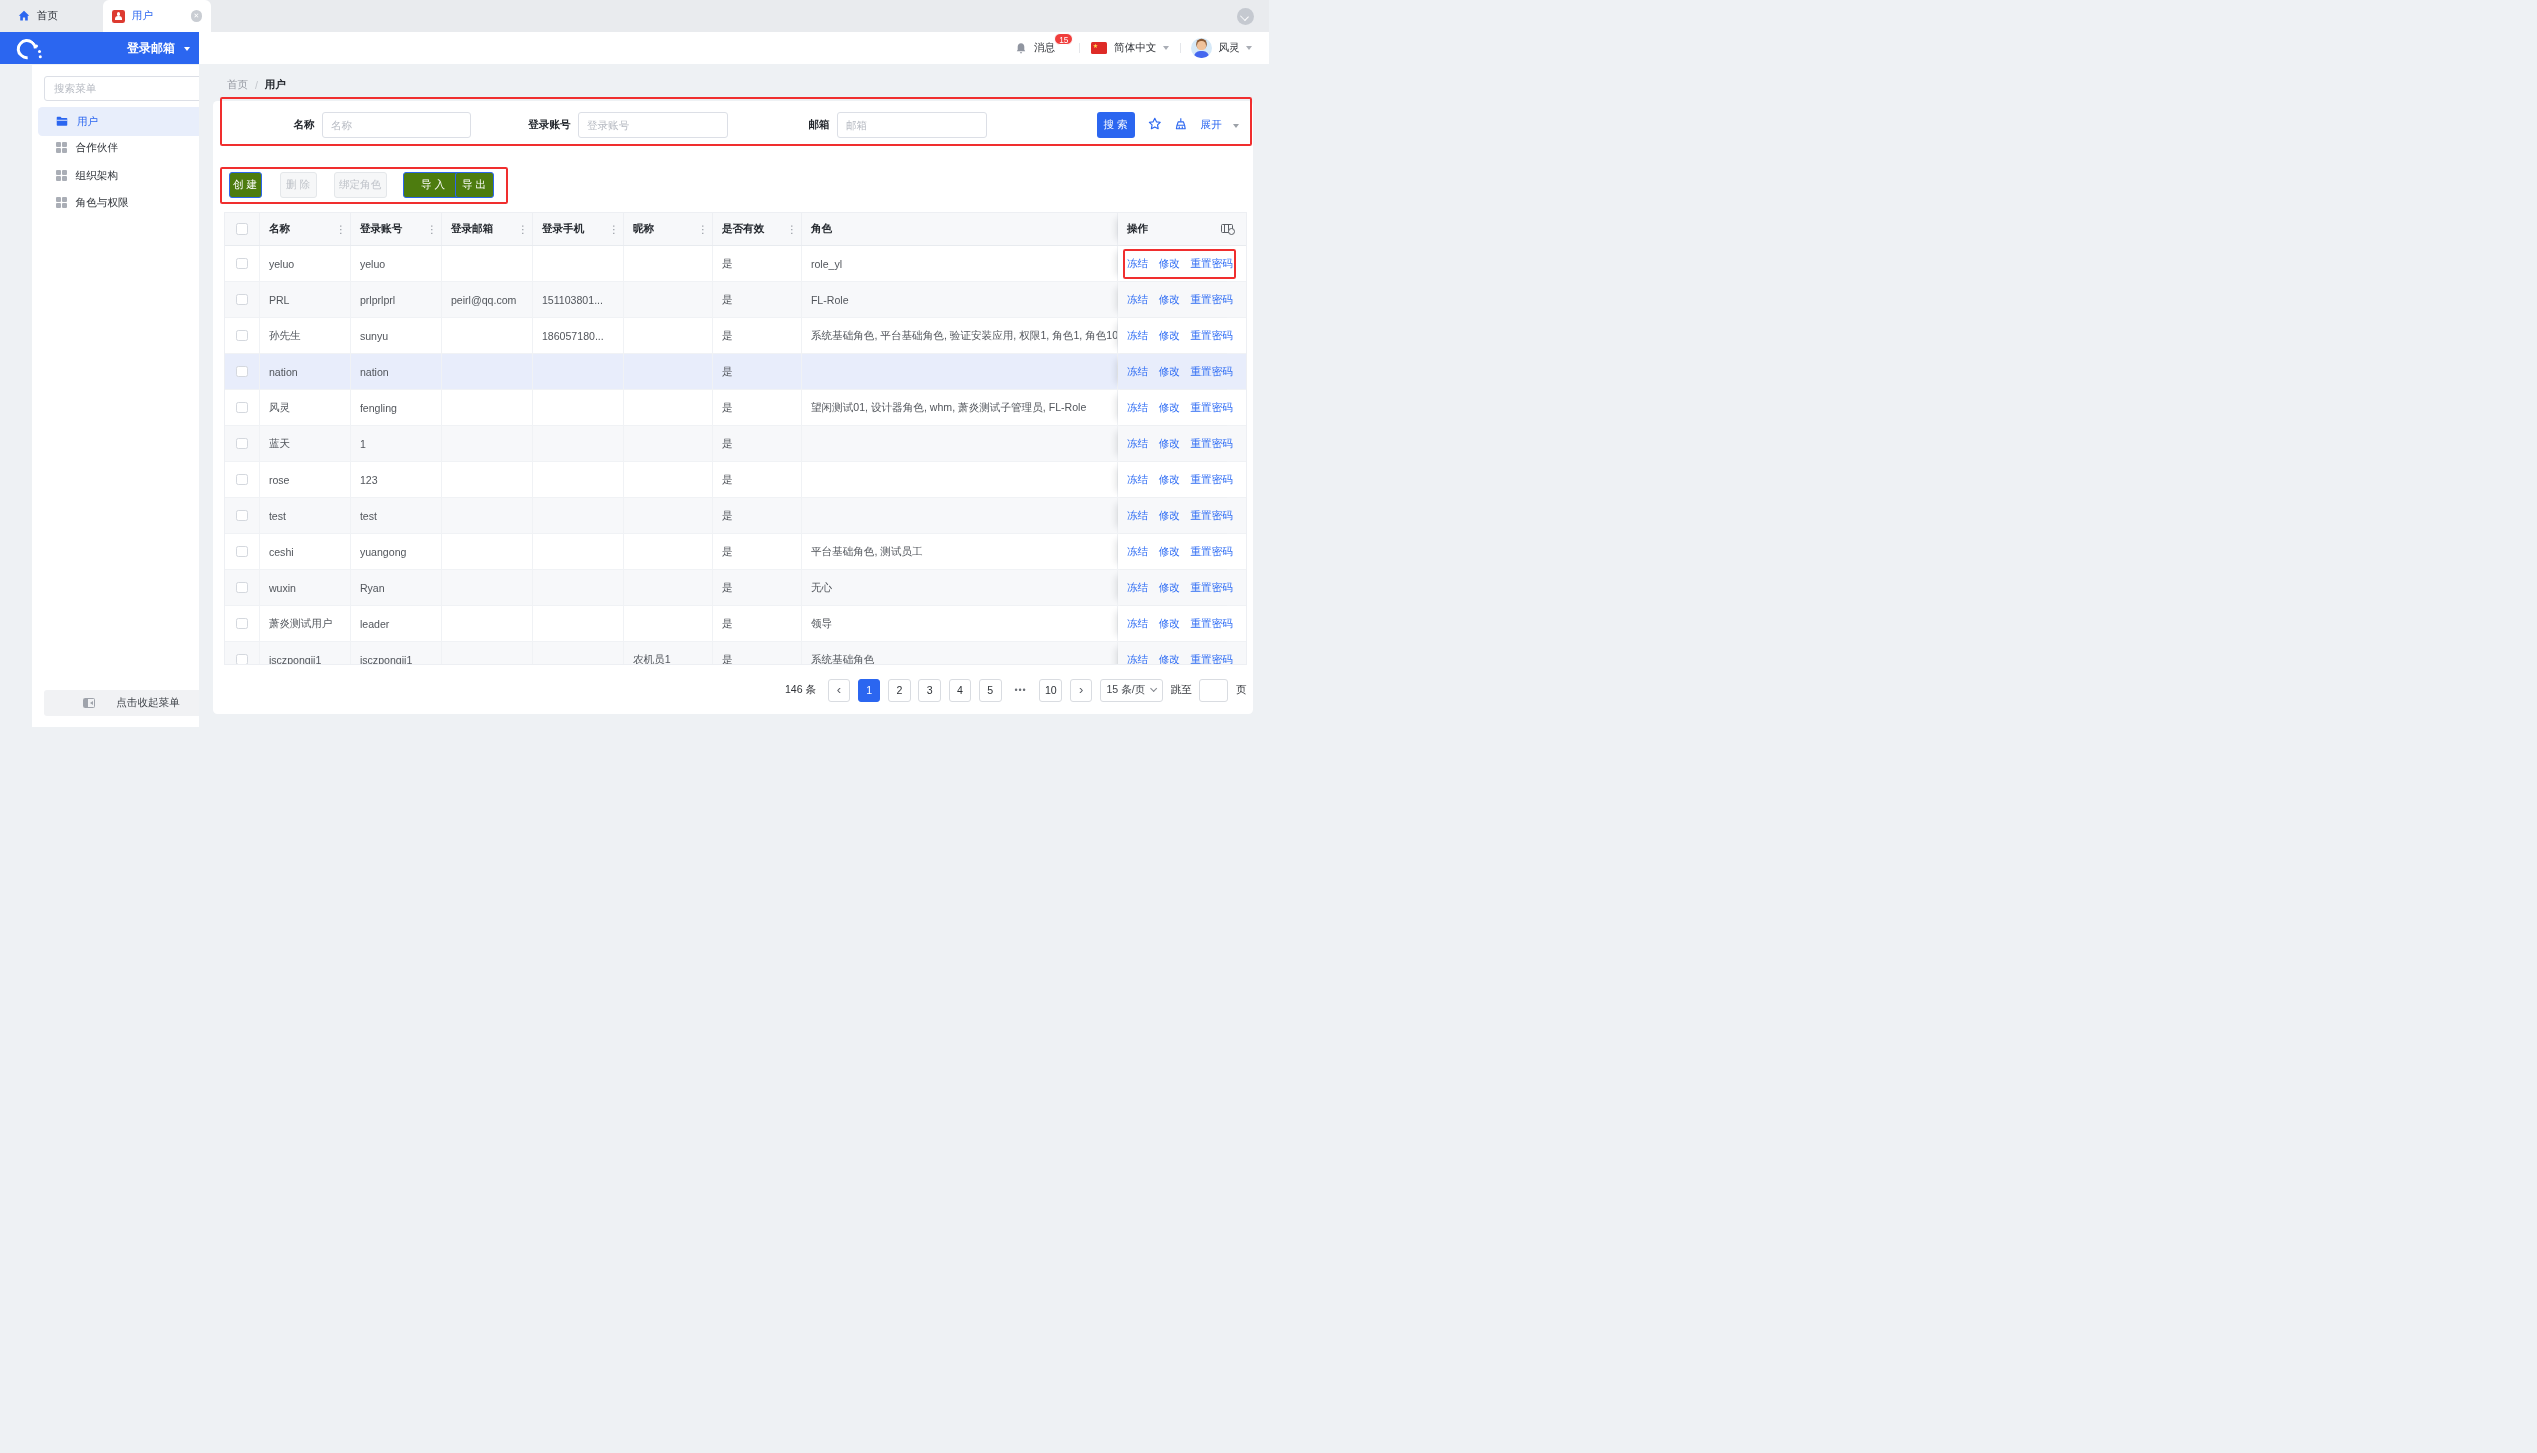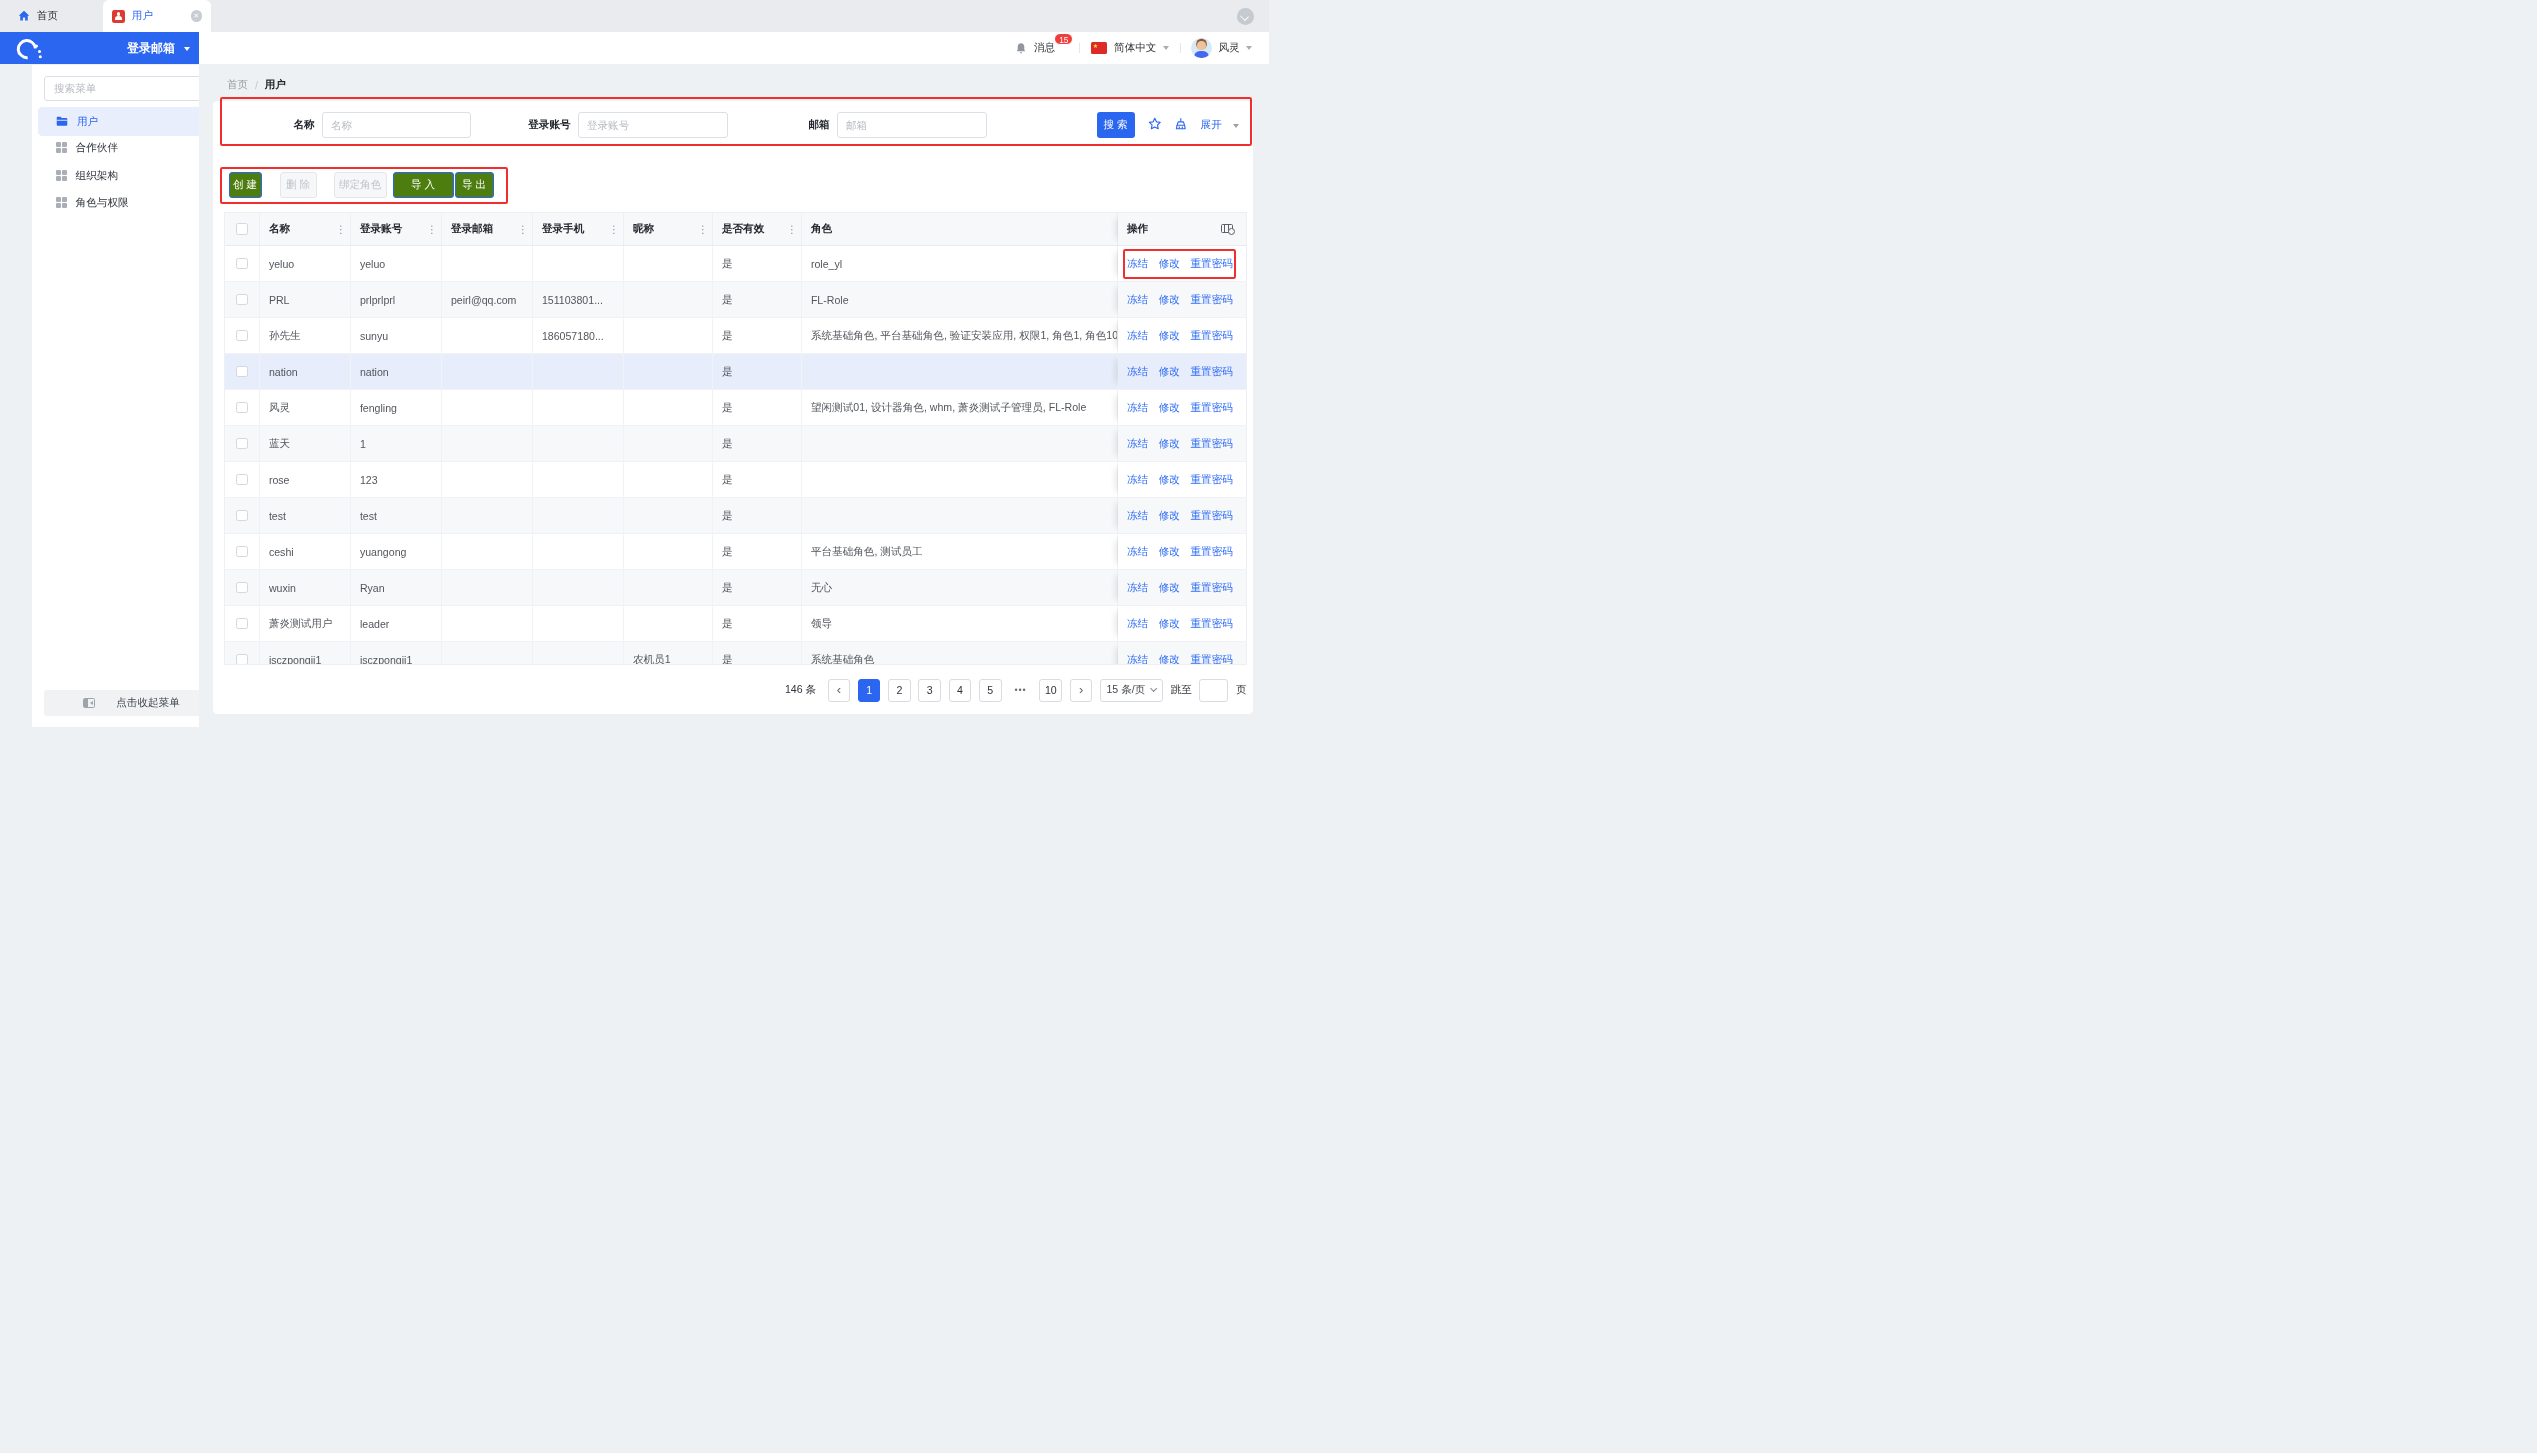--- a/index.html
+++ b/index.html
@@ -95,21 +95,21 @@
   .expand-link { position:absolute; left:988px; top:17.4px; color:#2b66f0; }
   .expand-caret { position:absolute; left:1020px; top:22.7px; width:0; height:0;
     border-left:3.8px solid transparent; border-right:3.8px solid transparent; border-top:4.5px solid #9ca1a8; }
 
   
   .tbtn { position:absolute; top:71px; height:26px; border-radius:3px; font-family:inherit; font-size:10.6px;
     display:flex; align-items:center; justify-content:center; }
   .tbtn.primary { background:#4d7c0f; color:#fff; border:0.8px solid #2b66f0; }
   .tbtn.disabled { background:#f6f7f8; color:#bfc3c9; border:0.8px solid #e4e7ea; }
   .tb-create { left:16px;  width:33px; } .tb-delete { left:67px; width:37px; }
-  .tb-bind   { left:121px; width:53px; } .tb-import { left:180px; width:61px; }
+  .tb-bind   { left:121px; width:53px; } .tb-import { left:190px; width:61px; }
   .tb-export { left:242px; width:39px; }
 
   
   .table-wrap { position:absolute; left:11.3px; top:111px; width:1023px; height:453px; overflow:hidden;
     border:0.8px solid #edeff3; }
   .thead { display:flex; height:33px; background:#f7f8fa; border-bottom:0.8px solid #e8ebef; }
   .hcell { display:flex; align-items:center; padding:0 9px; border-right:0.8px solid #edeff3;
     font-weight:700; color:#24282e; position:relative; flex:0 0 auto; }
   .hmenu { position:absolute; right:3.8px; color:#8f939b; font-size:10.6px; font-weight:400; }
   .trow { display:flex; height:36px; border-bottom:0.8px solid #f0f2f5; background:#fff; }

